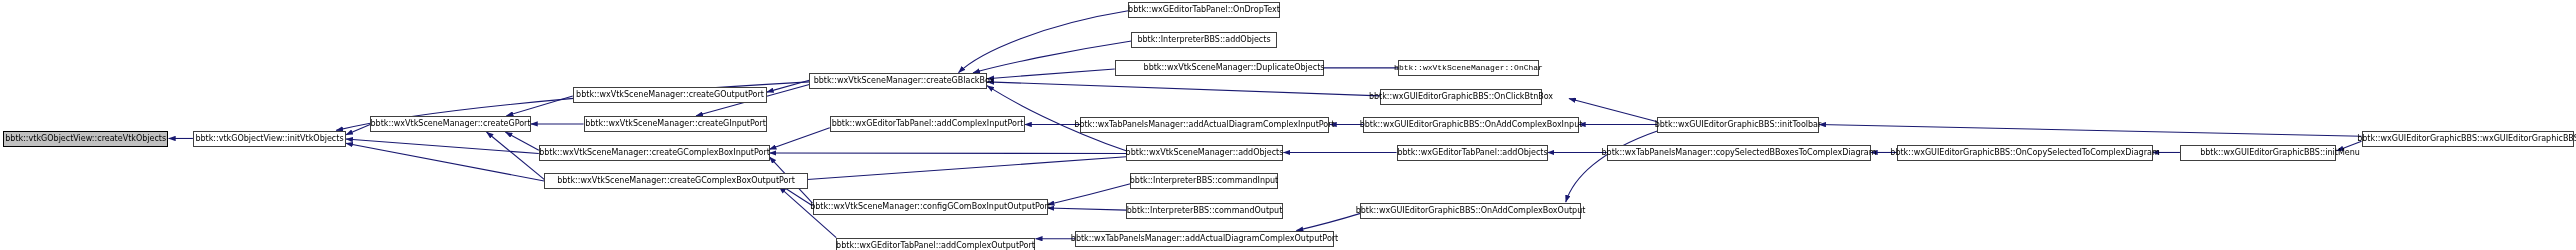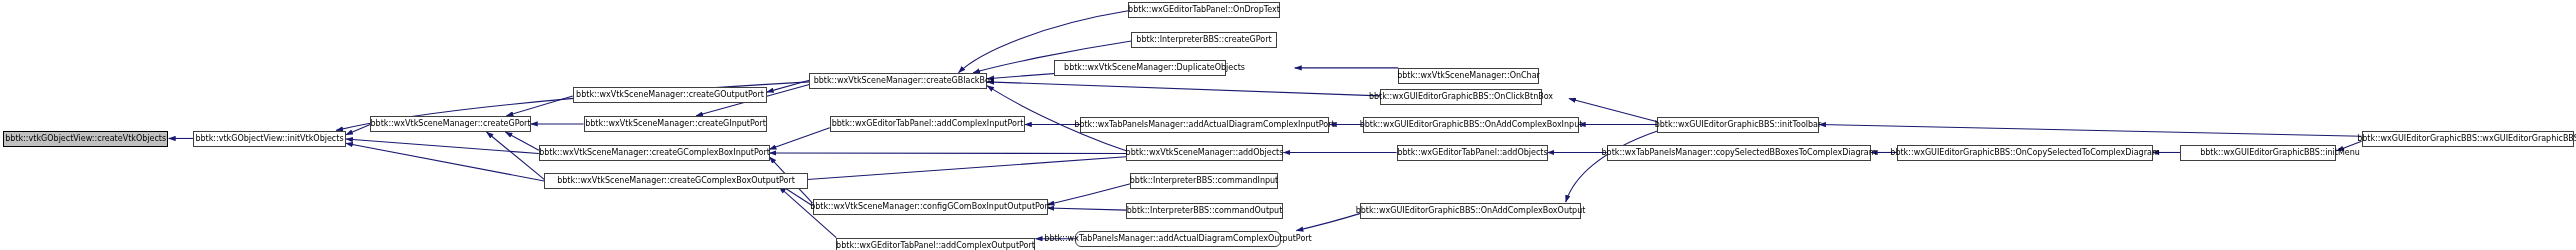--- a/index.html
+++ b/index.html
@@ -85,28 +85,28 @@
       <div class="node" style="left: 370px; top: 116px; width: 161px; height: 15.6px;">bbtk::wxVtkSceneManager::createGPort</div>
       <div class="node" style="left: 573px; top: 87px; width: 194px; height: 15.6px;">bbtk::wxVtkSceneManager::createGOutputPort</div>
       <div class="node" style="left: 584px; top: 116px; width: 183px; height: 15.6px;">bbtk::wxVtkSceneManager::createGInputPort</div>
       <div class="node" style="left: 539px; top: 145px; width: 231px; height: 15.6px;">bbtk::wxVtkSceneManager::createGComplexBoxInputPort</div>
       <div class="node" style="left: 544px; top: 173px; width: 264px; height: 15.6px;">bbtk::wxVtkSceneManager::createGComplexBoxOutputPort</div>
       <div class="node" style="left: 809px; top: 73px; width: 178px; height: 15.6px; padding-left: 12px;">bbtk::wxVtkSceneManager::createGBlackBox</div>
       <div class="node" style="left: 830px; top: 116px; width: 195px; height: 15.6px;">bbtk::wxGEditorTabPanel::addComplexInputPort</div>
       <div class="node" style="left: 813px; top: 199px; width: 235px; height: 15.6px;">bbtk::wxVtkSceneManager::configGComBoxInputOutputPort</div>
       <div class="node" style="left: 836px; top: 238px; width: 199px; height: 15.6px;">bbtk::wxGEditorTabPanel::addComplexOutputPort</div>
       <div class="node" style="left: 1128px; top: 2.2px; width: 152px; height: 15.6px;">bbtk::wxGEditorTabPanel::OnDropText</div>
-      <div class="node" style="left: 1131px; top: 32px; width: 146px; height: 15.6px;">bbtk::InterpreterBBS::createGPort</div>
-      <div class="node" style="left: 1054px; top: 60px; width: 172px; height: 15.6px; padding-left: 29px;">bbtk::wxVtkSceneManager::DuplicateObjects</div>
+      <div class="node" style="left: 1131px; top: 32px; width: 146px; height: 15.6px;">bbtk::InterpreterBBS::addObjects</div>
+      <div class="node" style="left: 1115px; top: 60px; width: 209px; height: 15.6px; padding-left: 29px;">bbtk::wxVtkSceneManager::DuplicateObjects</div>
       <div class="node" style="left: 1080px; top: 117px; width: 249px; height: 15.6px;">bbtk::wxTabPanelsManager::addActualDiagramComplexInputPort</div>
       <div class="node" style="left: 1126px; top: 145px; width: 157px; height: 15.6px;">bbtk::wxVtkSceneManager::addObjects</div>
       <div class="node" style="left: 1130px; top: 173px; width: 148px; height: 15.6px;">bbtk::InterpreterBBS::commandInput</div>
       <div class="node" style="left: 1126px; top: 203px; width: 157px; height: 15.6px;">bbtk::InterpreterBBS::commandOutput</div>
-      <div class="node" style="left: 1075px; top: 231px; width: 206px; height: 15.6px; border-radius: 6px;">bbtk::wxTabPanelsManager::addActualDiagramComplexOutputPort</div>
-      <div class="node" style="left: 1398px; top: 68px; width: 141px; height: 15.6px;">bbtk::wxVtkSceneManager::OnChar</div>
+      <div class="node" style="left: 1075px; top: 231px; width: 259px; height: 15.6px;">bbtk::wxTabPanelsManager::addActualDiagramComplexOutputPort</div>
+      <div class="node" style="left: 1398px; top: 60px; width: 141px; height: 15.6px; font-family: Liberation Mono, monospace;">bbtk::wxVtkSceneManager::OnChar</div>
       <div class="node" style="left: 1380px; top: 89px; width: 162px; height: 15.6px;">bbtk::wxGUIEditorGraphicBBS::OnClickBtnBox</div>
       <div class="node" style="left: 1363px; top: 117px; width: 216px; height: 15.6px;">bbtk::wxGUIEditorGraphicBBS::OnAddComplexBoxInput</div>
       <div class="node" style="left: 1657px; top: 117px; width: 162px; height: 15.6px;">bbtk::wxGUIEditorGraphicBBS::initToolbar</div>
       <div class="node" style="left: 1397px; top: 145px; width: 151px; height: 15.6px;">bbtk::wxGEditorTabPanel::addObjects</div>
       <div class="node" style="left: 1607px; top: 145px; width: 264px; height: 15.6px;">bbtk::wxTabPanelsManager::copySelectedBBoxesToComplexDiagram</div>
       <div class="node" style="left: 1897px; top: 145px; width: 256px; height: 15.6px;">bbtk::wxGUIEditorGraphicBBS::OnCopySelectedToComplexDiagram</div>
       <div class="node" style="left: 2180px; top: 145px; width: 156px; height: 15.6px; padding-left: 44px;">bbtk::wxGUIEditorGraphicBBS::initMenu</div>
       <div class="node" style="left: 2362px; top: 131px; width: 212px; height: 15.6px;">bbtk::wxGUIEditorGraphicBBS::wxGUIEditorGraphicBBS</div>
       <div class="node" style="left: 1360px; top: 203px; width: 221px; height: 15.6px;">bbtk::wxGUIEditorGraphicBBS::OnAddComplexBoxOutput</div>
     </div>

